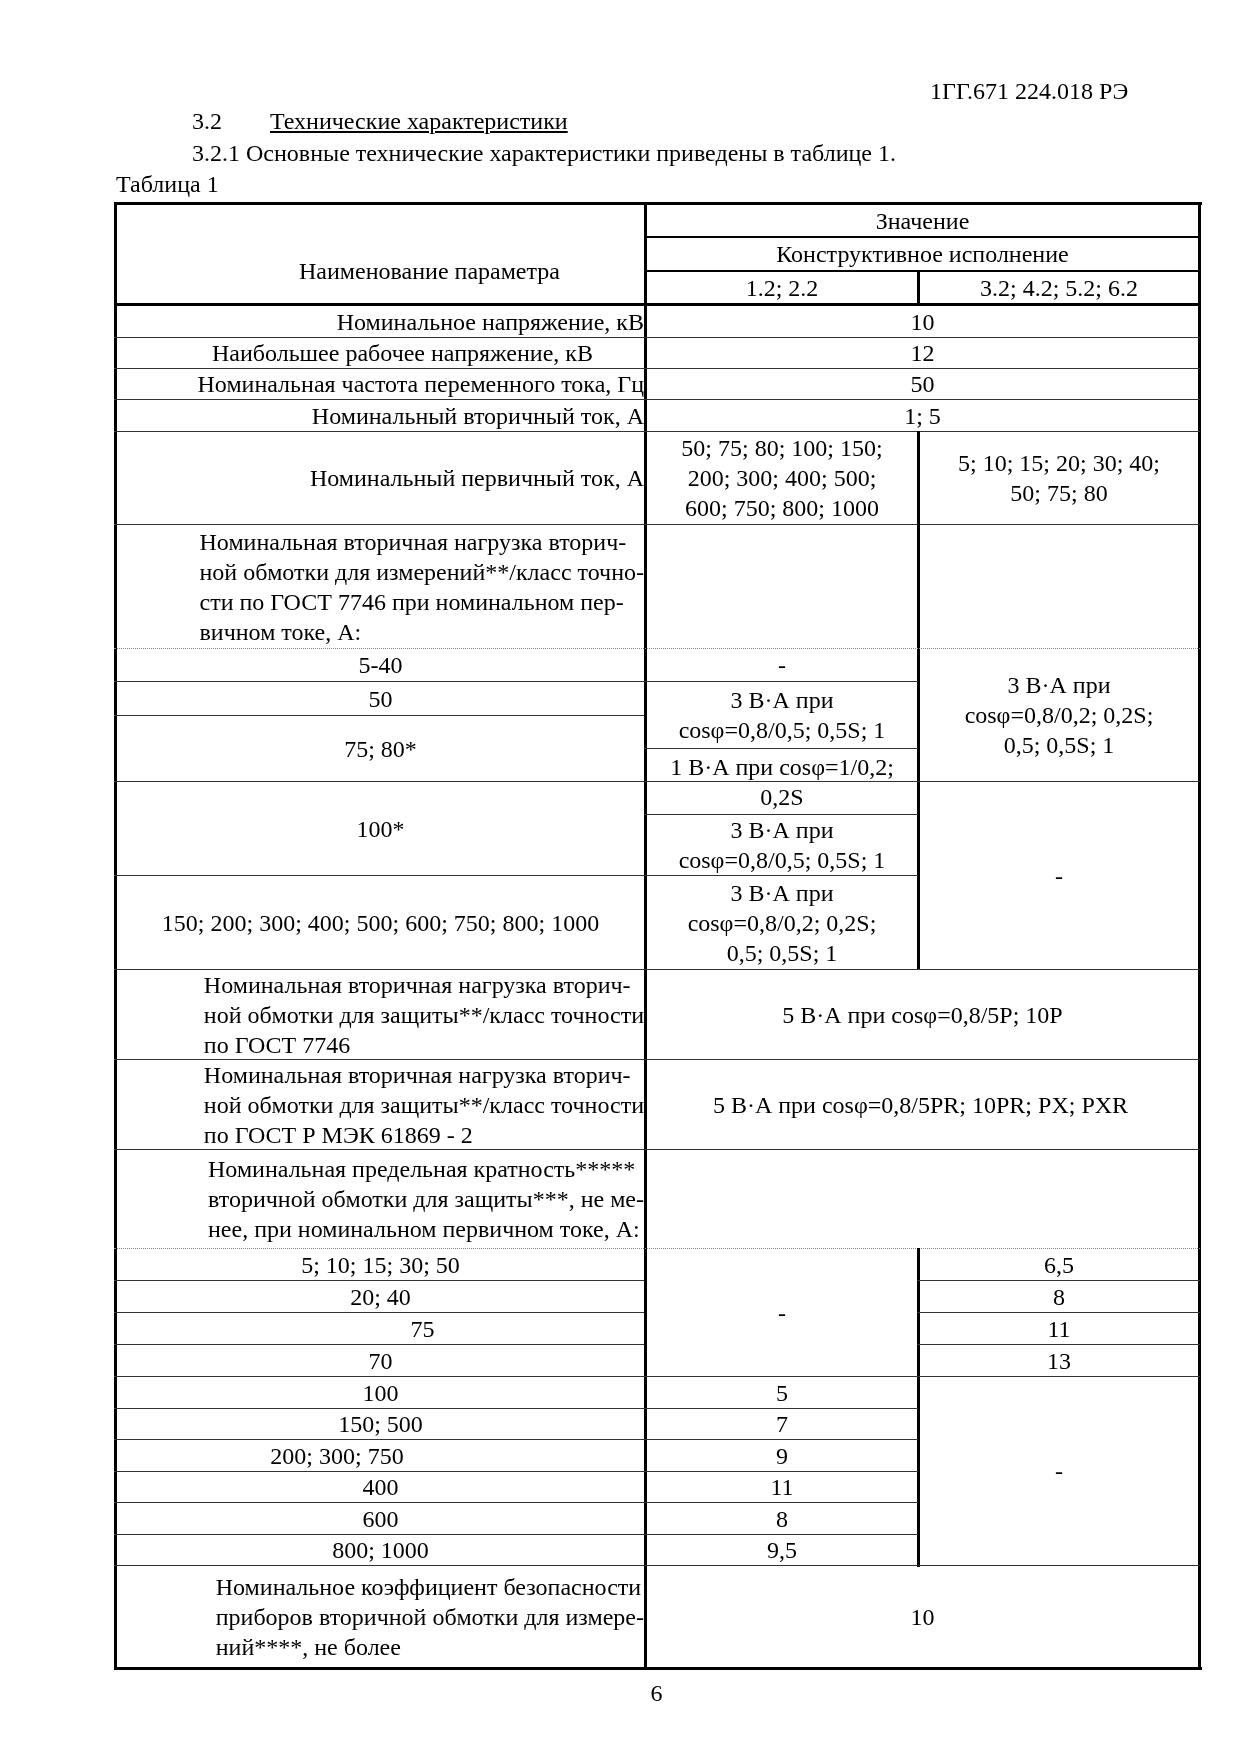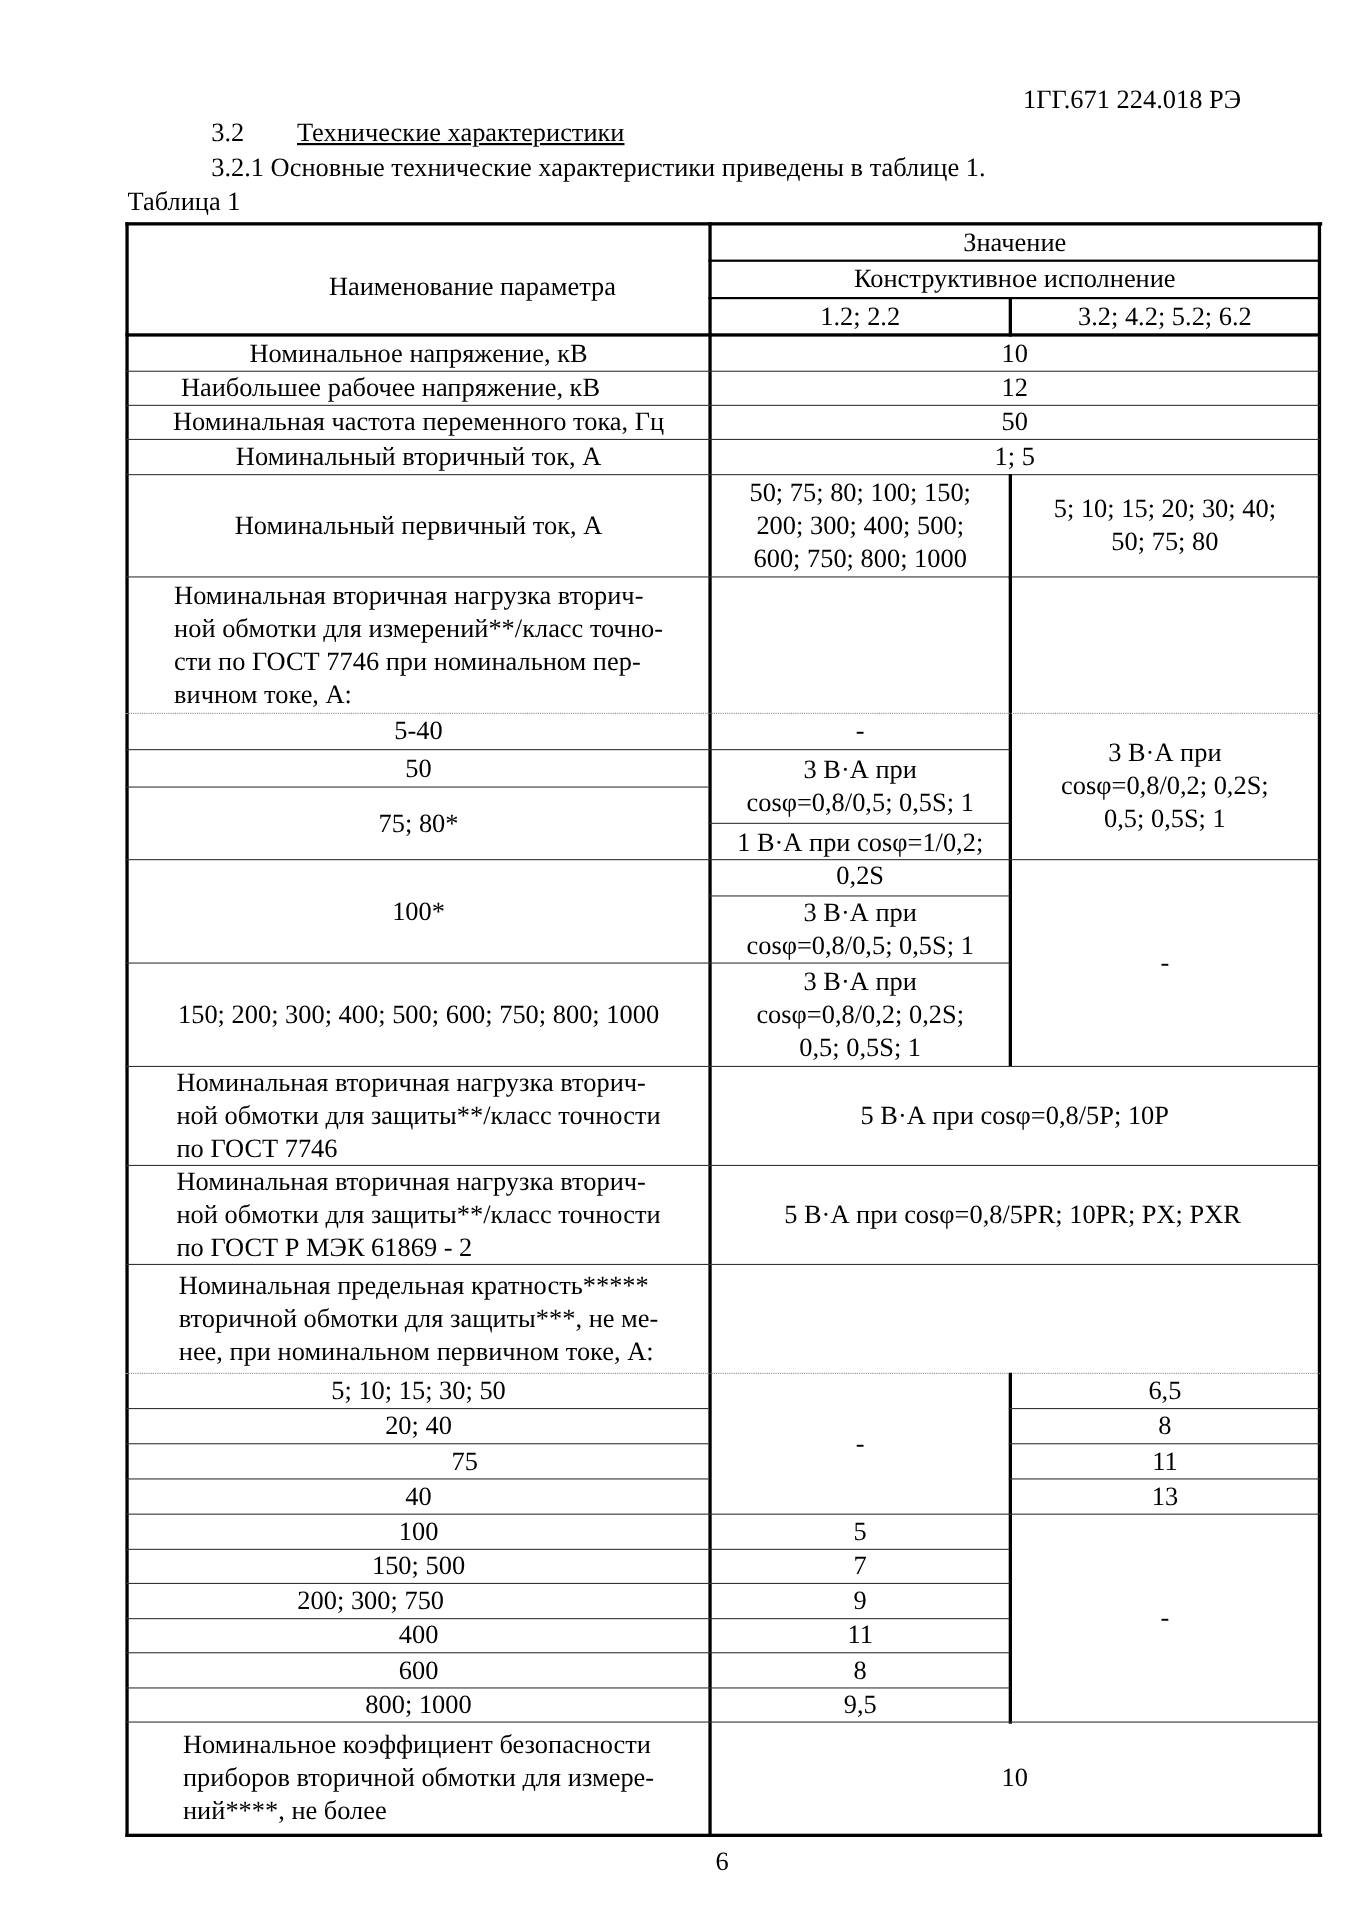--- a/index.html
+++ b/index.html
@@ -14,21 +14,21 @@
   #page-num { left:0; width:1313px; top:1678px; text-align:center; }
 
   .ln { position:absolute; background:#000; }
   .h { height:2px; }
   .hthin { height:1px; background:#333; }
   .v { width:3px; }
   .dot { position:absolute; height:0; border-top:1px dotted #888; }
 
   .cell { position:absolute; display:flex; align-items:center; justify-content:center;
           text-align:center; font-size:24px; line-height:30px; }
-  .cell.left { justify-content:center; text-align:left; padding-left:0; box-sizing:border-box; }
+  .cell.left { justify-content:flex-end; text-align:left; padding-left:0; box-sizing:border-box; }
   .cell span { white-space:pre-line; }
 </style>
 </head>
 <body>
 
 <div class="t" id="doc-code">1ГГ.671 224.018 РЭ</div>
 <div class="t" id="sec-title"><span class="num">3.2</span><span>Технические характеристики</span></div>
 <div class="t" id="sec-para">3.2.1 Основные технические характеристики приведены в таблице 1.</div>
 <div class="t" id="tbl-caption">Таблица 1</div>
 
@@ -76,21 +76,21 @@
   <div class="ln hthin" style="left:917px;top:1344px;width:283px"></div>
   <div class="ln hthin" style="left:114px;top:1376px;width:1086px"></div>
   <div class="ln hthin" style="left:114px;top:1408px;width:804px"></div>
   <div class="ln hthin" style="left:114px;top:1439px;width:804px"></div>
   <div class="ln hthin" style="left:114px;top:1471px;width:804px"></div>
   <div class="ln hthin" style="left:114px;top:1502px;width:804px"></div>
   <div class="ln hthin" style="left:114px;top:1534px;width:804px"></div>
   <div class="ln hthin" style="left:114px;top:1565px;width:1086px"></div>
 </div>
 
-<div class="cell" style="left:117px;top:211px;width:625px;height:99px">
+<div class="cell" style="left:117px;top:221px;width:625px;height:99px">
     <span>Наименование параметра</span>
   </div>
 <div class="cell" style="left:647px;top:205px;width:551px;height:31px">
     <span>Значение</span>
   </div>
 <div class="cell" style="left:647px;top:238px;width:551px;height:32px">
     <span>Конструктивное исполнение</span>
   </div>
 <div class="cell" style="left:647px;top:272px;width:270px;height:32px">
     <span>1.2; 2.2</span>
@@ -221,21 +221,21 @@
 <div class="cell" style="left:920px;top:1281px;width:278px;height:31px">
     <span>8</span>
   </div>
 <div class="cell" style="left:117px;top:1313px;width:611px;height:31px">
     <span>75</span>
   </div>
 <div class="cell" style="left:920px;top:1313px;width:278px;height:31px">
     <span>11</span>
   </div>
 <div class="cell" style="left:117px;top:1345px;width:527px;height:31px">
-    <span>40</span>
+    <span>70</span>
   </div>
 <div class="cell" style="left:920px;top:1345px;width:278px;height:31px">
     <span>13</span>
   </div>
 <div class="cell" style="left:647px;top:1249px;width:270px;height:127px">
     <span>-</span>
   </div>
 
 <div class="cell" style="left:117px;top:1377px;width:527px;height:31px">
     <span>100</span>

